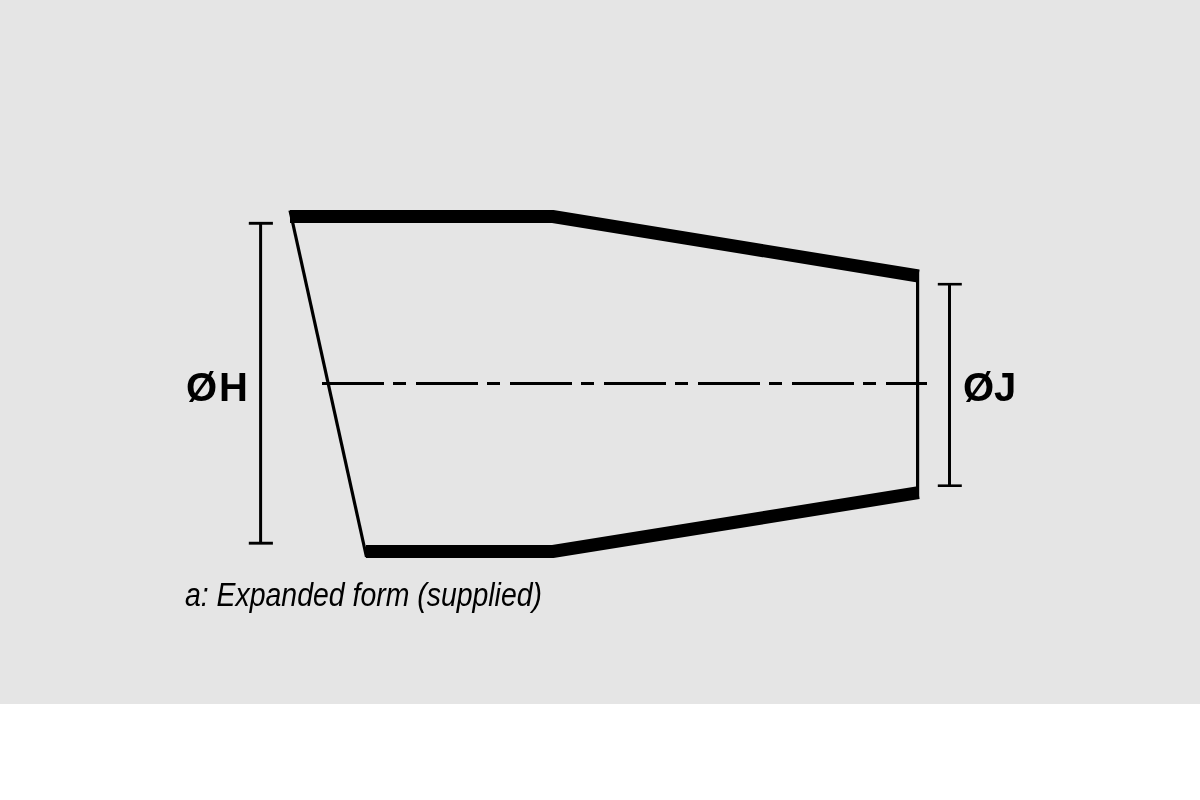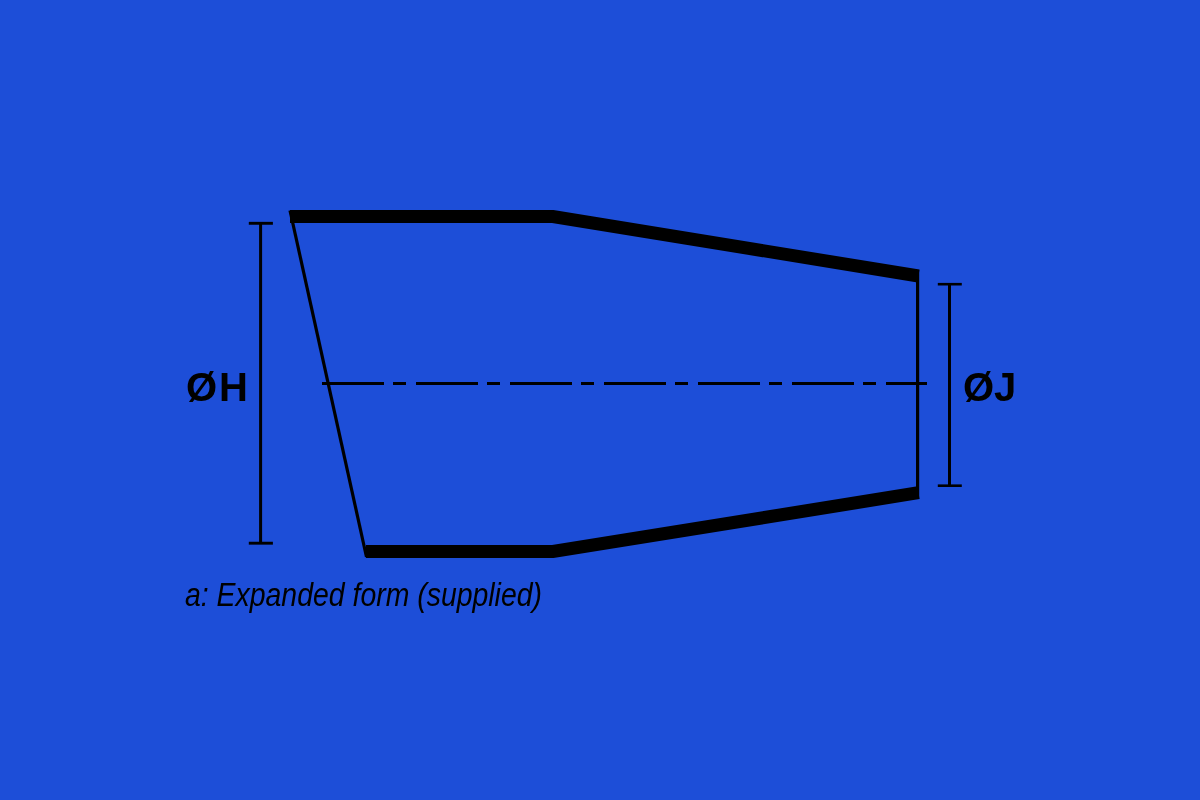--- a/index.html
+++ b/index.html
@@ -1,16 +1,16 @@
 <!DOCTYPE html>
 <html><head>
 <meta charset="utf-8">
 <style>
   html,body{margin:0;padding:0;background:#fff;}
-  .page{width:1200px;height:800px;position:relative;overflow:hidden;background:#1d4ed8;}
+  .page{width:1200px;height:704px;position:relative;overflow:hidden;background:#e5e5e5;}
   svg text{font-family:"Liberation Sans",sans-serif;fill:#000;}
 </style>
 </head>
 <body>
 <div class="page">
 <svg width="1200" height="800" viewBox="0 0 1200 800" xmlns="http://www.w3.org/2000/svg">
 
   <line x1="322" y1="383.5" x2="927" y2="383.5" stroke="#000" stroke-width="2.8" stroke-dasharray="62 9 13 10"></line>
 
   <line x1="290" y1="210.5" x2="366.5" y2="557" stroke="#000" stroke-width="3.2"></line>

